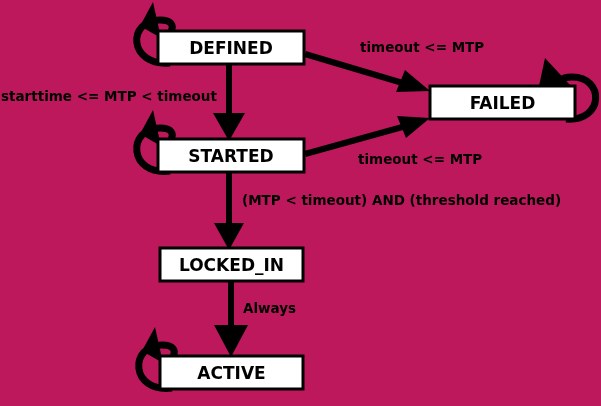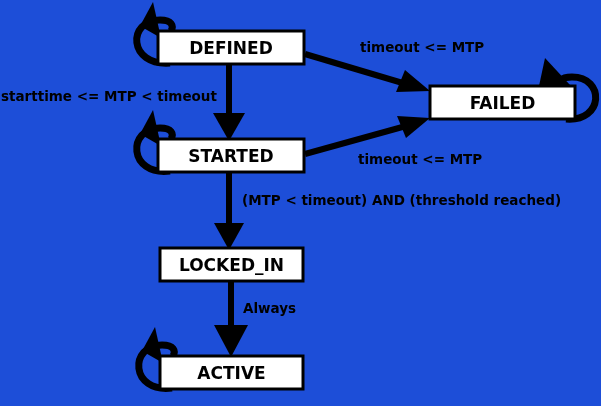--- a/index.html
+++ b/index.html
@@ -4,21 +4,21 @@
 <style>
   html, body {
     margin: 0;
     padding: 0;
     background: #ffffff;
   }
   #diagram-root {
     position: relative;
     width: 601px;
     height: 406px;
-    background: #1d4ed8;
+    background: #be185d;
     font-family: "DejaVu Sans", sans-serif;
     overflow: hidden;
   }
   #diagram-svg {
     position: absolute;
     top: 0;
     left: 0;
     width: 601px;
     height: 406px;
     display: block;

